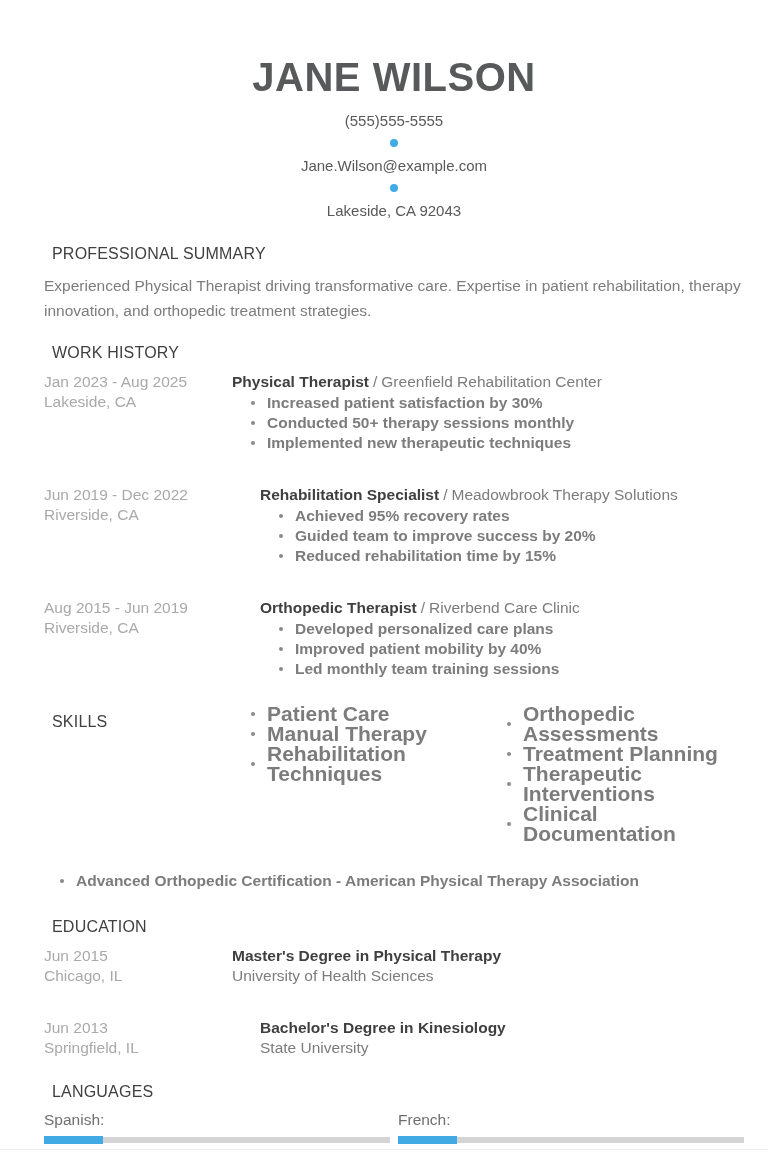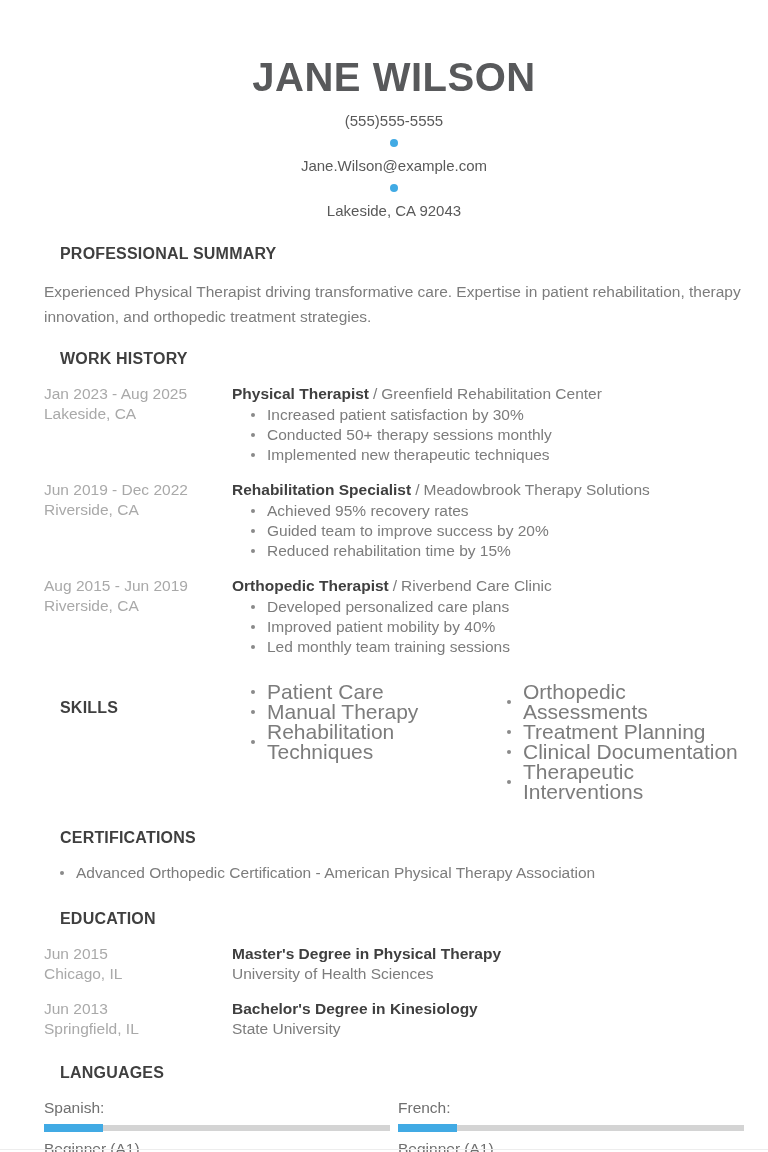--- a/index.html
+++ b/index.html
@@ -35,57 +35,57 @@
   }
   .blue-dot {
     width: 8px; height: 8px;
     border-radius: 50%;
     background: #41aae4;
     flex: none;
   }
 
   
   .section-title {
-    margin: 16px;
+    margin: 8px;
     font-size: 16px;
     line-height: 18px;
-    font-weight: 700;
+    font-weight: 400;
     letter-spacing: 0.2px;
     color: #3f3f3f;
   }
 
   
   .summary { margin-top: 26px; }
   .summary-text {
     margin: 10px 0 0 0;
     font-size: 15.5px;
     line-height: 25px;
     color: #7c7c7c;
   }
 
   
   .work { margin-top: 21px; }
   .entries { margin-top: 10px; }
   .entry { display: flex; }
-  .entry + .entry { margin-top: 15px; }
+  .entry + .entry { margin-top: 32px; gap: 28px; }
   .entry-left {
     width: 188px; flex: none;
     font-size: 15.5px; line-height: 20px;
     color: #a9a9a9;
   }
   .entry-right {
     flex: 1;
     font-size: 15.5px; line-height: 20px;
     color: #7c7c7c;
   }
   .job-title, .degree { font-weight: 700; color: #3f3f3f; }
   .sep { margin: 0 4px; color: #7c7c7c; }
 
   
-  ul.bullets { list-style: none; margin: 1px 0 0 0; padding: 0; }
+  ul.bullets { list-style: none; margin: 1px 0 0 0; padding: 0; font-weight: bold; }
   ul.bullets li { display: flex; align-items: center; line-height: 20px; }
   .bullet-dot {
     width: 4px; height: 4px; border-radius: 50%;
     background: #8a8a8a; flex: none;
     margin: 0 12px 0 19px;
   }
 
   
   .skills { display: flex; margin-top: 25px; }
   .skills-label { width: 188px; flex: none; padding-top: 1px; }
@@ -263,33 +263,32 @@
           <li>
               <span class="bullet-dot"></span>
               <span>Orthopedic Assessments</span>
             </li>
           <li>
               <span class="bullet-dot"></span>
               <span>Treatment Planning</span>
             </li>
           <li>
               <span class="bullet-dot"></span>
+              <span>Therapeutic Interventions</span>
+            </li>
+          <li>
+              <span class="bullet-dot"></span>
               <span>Clinical Documentation</span>
             </li>
-          <li>
-              <span class="bullet-dot"></span>
-              <span>Therapeutic Interventions</span>
-            </li>
         </ul>
       </div>
     </div>
   </section>
 
   <section class="certs">
-    <h2 class="section-title">CERTIFICATIONS</h2>
     <ul class="bullets">
       <li>
           <span class="bullet-dot"></span>
           <span>Advanced Orthopedic Certification - American Physical Therapy Association</span>
         </li>
     </ul>
   </section>
 
   <section class="education">
     <h2 class="section-title">EDUCATION</h2>

